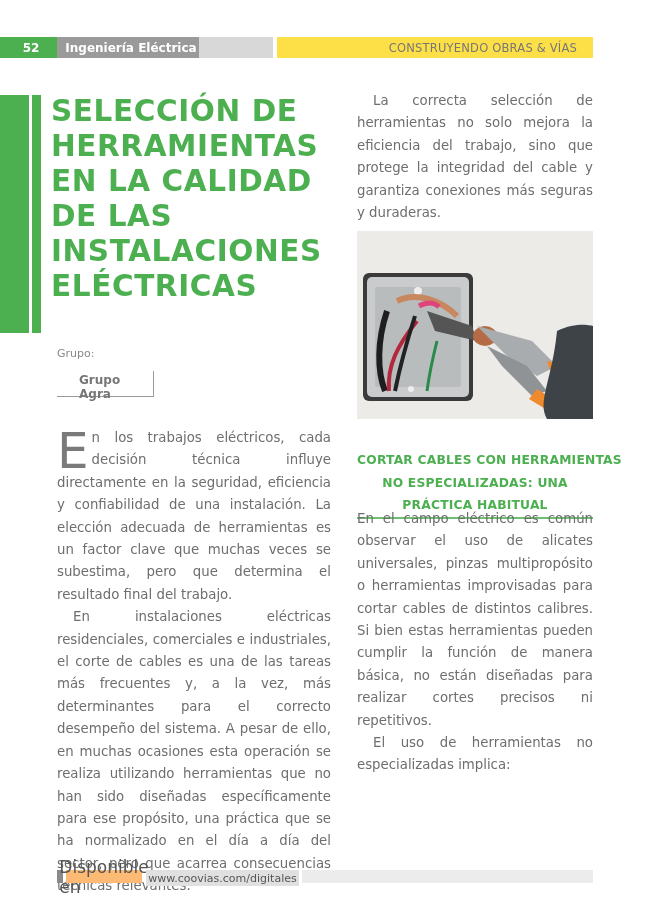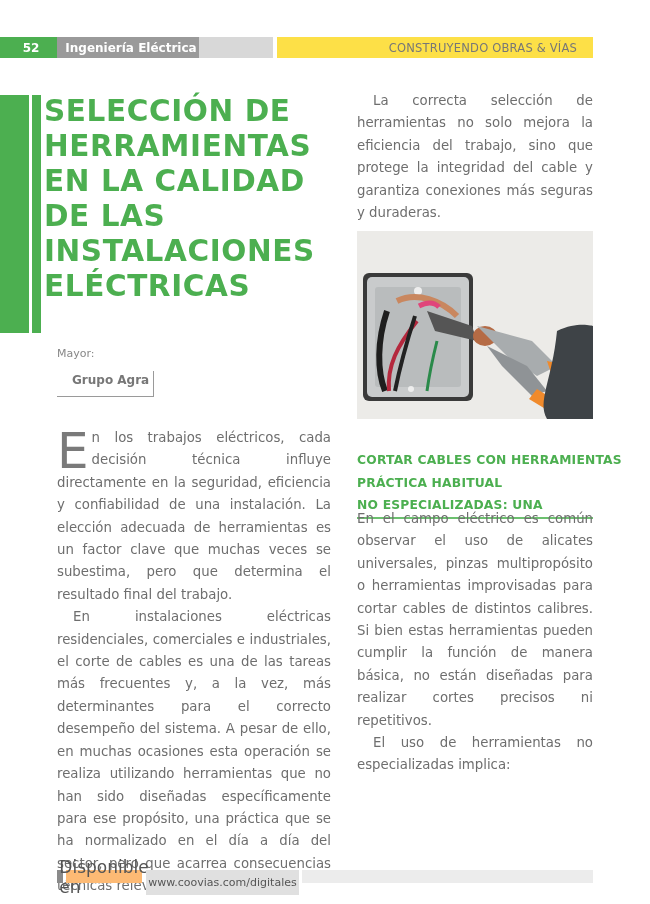--- a/index.html
+++ b/index.html
@@ -10,50 +10,50 @@
     color:#fff; font-size:12px; font-weight:bold; display:flex; align-items:center; justify-content:center; }
   .hdr-section { position:absolute; left:57px; top:37px; width:148px; height:21px; background:#9a9a9a;
     color:#fff; font-size:12px; font-weight:bold; display:flex; align-items:center; justify-content:center; }
   .hdr-mid { position:absolute; left:199px; top:37px; width:74px; height:21px; background:#d8d8d8; }
   .hdr-mag { position:absolute; left:277px; top:37px; width:316px; height:21px; background:#fde047;
     color:#777; font-size:11.5px; display:flex; align-items:center; justify-content:flex-end; padding-right:16px; letter-spacing:0.2px; }
 
   .bar-a { position:absolute; left:0; top:95px; width:29px; height:238px; background:#4caf50; }
   .bar-b { position:absolute; left:32px; top:95px; width:9px; height:238px; background:#4caf50; }
 
-  .title { position:absolute; left:44px; top:94px; width:280px; color:#4caf50;
+  .title { position:absolute; left:51px; top:94px; width:280px; color:#4caf50;
     font-family:"DejaVu Sans", sans-serif; font-weight:bold; font-size:29.5px; line-height:35px; letter-spacing:0.6px; }
   .title span { display:block; white-space:nowrap; }
 
   .author-label { position:absolute; left:57px; top:347px; font-size:11px; color:#888; }
   .author-box { position:absolute; left:57px; top:371px; width:97px; height:26px;
     border-right:1.5px solid #9a9a9a; border-bottom:1.5px solid #9a9a9a; }
-  .author-name { position:absolute; left:15px; top:2px; font-size:12px; font-weight:bold; color:#777; }
+  .author-name { position:absolute; left:22px; top:2px; font-size:12px; font-weight:bold; color:#777; }
 
   .col { position:absolute; font-size:13.3px; line-height:22.4px; color:#6e6e6e; text-align:justify; }
   .col p { margin:0; }
   .indent { text-indent:16px; }
   .left-col { left:57px; top:427px; width:274px; }
   .right-col { left:357px; width:236px; }
   .dropcap { float:left; font-size:50px; line-height:40px; color:#7a7a7a; margin:4px 3px 0 0; font-family:"DejaVu Sans", sans-serif; }
 
   .photo { position:absolute; left:357px; top:231px; width:236px; height:188px; background:#e6e4e0; overflow:hidden; }
 
   .subhead { position:absolute; left:357px; top:449px; width:236px; color:#4caf50; font-weight:bold;
     font-size:12.3px; line-height:22.5px; letter-spacing:0.2px; border-bottom:2px solid #6cc06f; padding-bottom:0; }
-  .subhead span { display:block; white-space:nowrap; }
+  .subhead span { display:block; white-space:nowrap;text-align:center; }
 
   .bullets { list-style:none; }
   .bullets li { position:relative; padding-left:16px; }
   .bullets li::before { content:"•"; position:absolute; left:0; top:0; color:#777; }
 
   .ftr-mark { position:absolute; left:57px; top:870px; width:6px; height:13px; background:#8a8a8a; }
   .ftr-label { position:absolute; left:66px; top:870px; width:76px; height:13px; background:#fdba74;
     font-size:17px; color:#555; display:flex; align-items:center; justify-content:center; }
-  .ftr-url { position:absolute; left:146px; top:870px; width:153px; height:25px; background:#e0e0e0;
+  .ftr-url { position:absolute; left:146px; top:870px; width:153px; height:16px; background:#e0e0e0;
     font-size:11px; color:#555; display:flex; align-items:center; justify-content:center; }
   .ftr-bar { position:absolute; left:302px; top:870px; width:291px; height:13px; background:#ececec; }
 </style>
 </head>
 <body>
 
 <div class="hdr-num">52</div>
 <div class="hdr-section">Ingeniería Eléctrica</div>
 <div class="hdr-mid"></div>
 <div class="hdr-mag">CONSTRUYENDO OBRAS &amp; VÍAS</div>
@@ -63,21 +63,21 @@
 
 <h1 class="title">
   <span>SELECCIÓN DE</span>
   <span>HERRAMIENTAS</span>
   <span>EN LA CALIDAD</span>
   <span>DE LAS</span>
   <span>INSTALACIONES</span>
   <span>ELÉCTRICAS</span>
 </h1>
 
-<div class="author-label">Mayor:</div>
+<div class="author-label">Grupo:</div>
 <div class="author-box">
   <div class="author-name">Grupo Agra</div>
 </div>
 
 <div class="col left-col">
   <p>
     <span class="dropcap">E</span><span>n los trabajos eléctricos, cada decisión técnica influye directamente en la seguridad, eficiencia y confiabilidad de una instalación. La elección adecuada de herramientas es un factor clave que muchas veces se subestima, pero que determina el resultado final del trabajo.</span>
   </p>
   <p class="indent">En instalaciones eléctricas residenciales, comerciales e industriales, el corte de cables es una de las tareas más frecuentes y, a la vez, más determinantes para el correcto desempeño del sistema. A pesar de ello, en muchas ocasiones esta operación se realiza utilizando herramientas que no han sido diseñadas específicamente para ese propósito, una práctica que se ha normalizado en el día a día del sector, pero que acarrea consecuencias técnicas relevantes.</p>
 </div>
@@ -111,22 +111,22 @@
     <path d="M130 115 L170 135 L190 160 L175 165 L145 135 Z" fill="#8f9396"></path>
     <path d="M190 130 L236 140 L236 150 L195 145 Z" fill="#f08a2c"></path>
     <path d="M180 158 L215 180 L205 188 L172 168 Z" fill="#f08a2c"></path>
 
     <path d="M200 100 C220 90 236 95 236 95 L236 188 L190 188 C180 170 195 150 200 100 Z" fill="#3e4347"></path>
   </svg>
 </div>
 
 <h2 class="subhead">
   <span>CORTAR CABLES CON HERRAMIENTAS</span>
+  <span>NO ESPECIALIZADAS: UNA</span>
   <span>PRÁCTICA HABITUAL</span>
-  <span>NO ESPECIALIZADAS: UNA</span>
 </h2>
 
 <div class="col right-col" style="top:508px;">
   <p>En el campo eléctrico es común observar el uso de alicates universales, pinzas multipropósito o herramientas improvisadas para cortar cables de distintos calibres. Si bien estas herramientas pueden cumplir la función de manera básica, no están diseñadas para realizar cortes precisos ni repetitivos.</p>
   <p class="indent">El uso de herramientas no especializadas implica:</p>
 </div>
 
 <div class="ftr-mark"></div>
 <div class="ftr-label">Disponible en</div>
 <div class="ftr-url">www.coovias.com/digitales</div>

